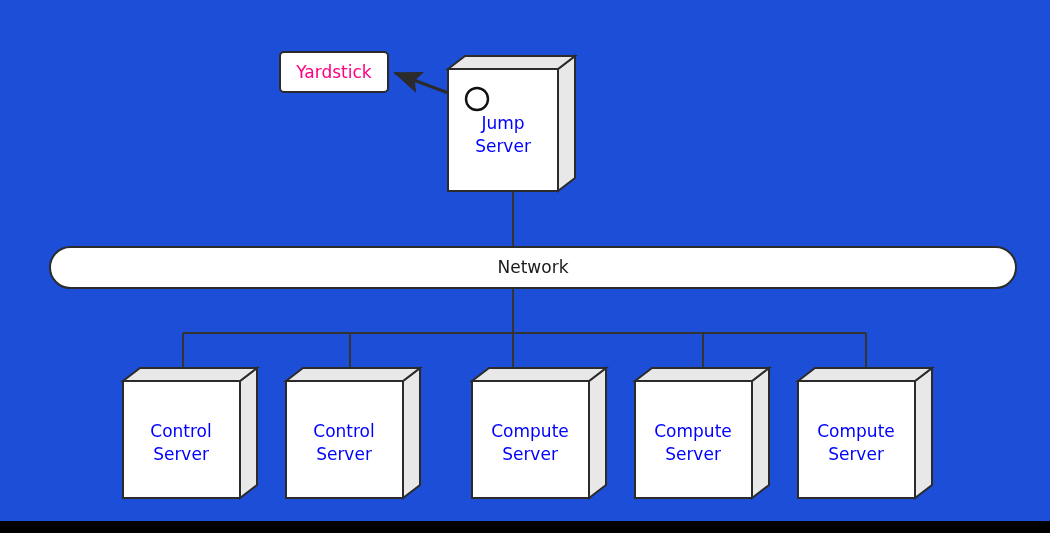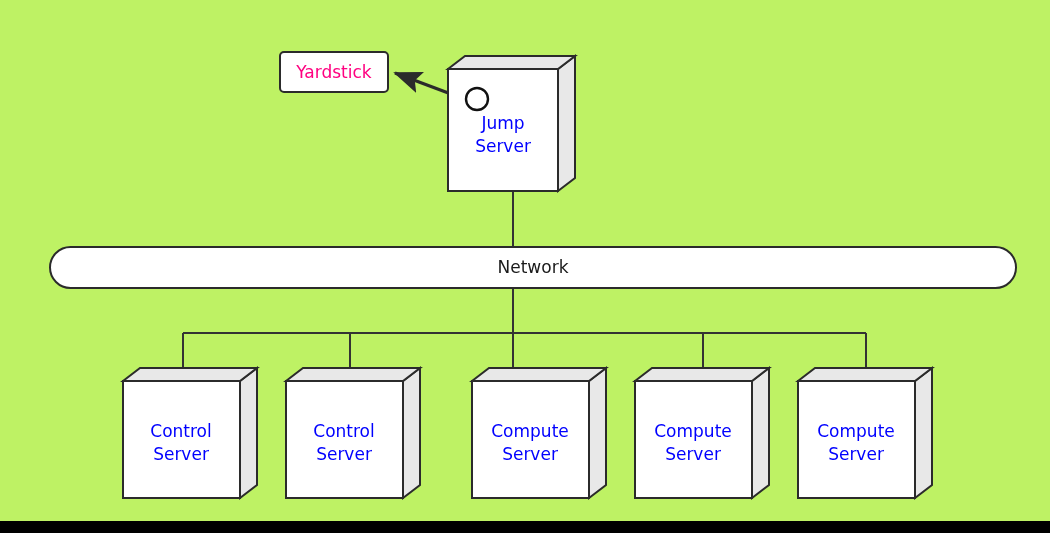--- a/index.html
+++ b/index.html
@@ -11,21 +11,21 @@
   body {
     width: 1050px;
     height: 533px;
     overflow: hidden;
     font-family: "DejaVu Sans", sans-serif;
   }
   #stage {
     position: relative;
     width: 1050px;
     height: 521px;
-    background: #bef264;
+    background: #1d4ed8;
   }
   svg#diagram {
     position: absolute;
     top: 0;
     left: 0;
     width: 1050px;
     height: 533px;
     display: block;
   }
   .node-label {

